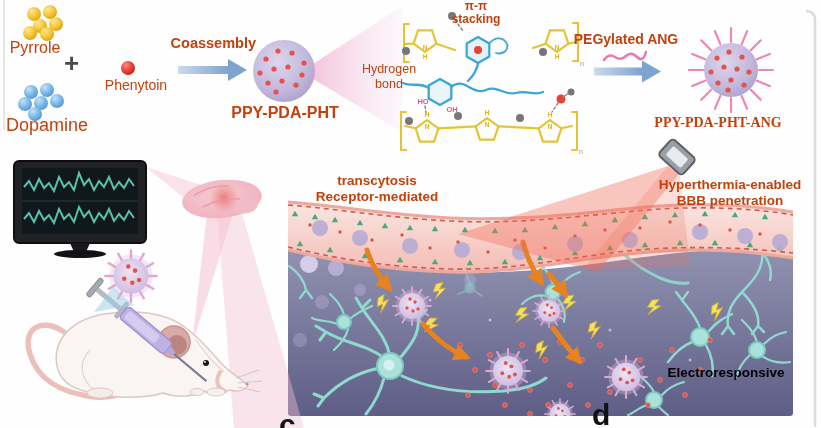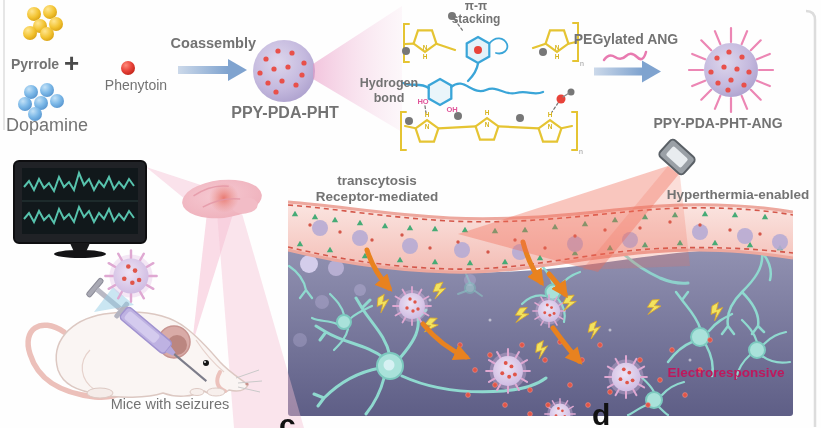--- a/index.html
+++ b/index.html
@@ -1,19 +1,19 @@
 <!DOCTYPE html>
 <html><head>
 <meta charset="utf-8">
 <style>
   html,body{margin:0;padding:0;background:#fff;}
   #canvas{position:relative;width:821px;height:428px;background:#fefefe;overflow:hidden;
           font-family:"Liberation Sans", sans-serif;color:#333;}
   #art{position:absolute;left:0;top:0;}
-  .lbl{position:absolute;text-align:center;color:#737373;line-height:1.18;white-space:nowrap;}
+  .lbl{position:absolute;text-align:center;color:#c2410c;line-height:1.18;white-space:nowrap;}
   .lbl.wrap{white-space:normal;}
   .l2{display:block;}
 </style>
 </head>
 <body>
 <div id="canvas">
 
 <svg id="art" width="821" height="428" viewBox="0 0 821 428">
 <defs>
   <radialGradient id="gY" cx="35%" cy="30%" r="75%">
@@ -465,43 +465,43 @@
   <rect x="40" y="-7.5" width="58" height="15" rx="4" fill="#beb2e2" stroke="#a193d0" stroke-width="1.5"></rect>
   <rect x="44" y="-5" width="40" height="10" rx="3" fill="#d4cbee"></rect>
   <polygon points="98,-4 106,-2 106,2 98,4" fill="#b4a8dc"></polygon>
   <line x1="106" y1="0" x2="148" y2="0" stroke="#7d7d8a" stroke-width="2"></line>
 </g>
 
 <polygon points="94,312 113,287 134,305" fill="rgba(150,206,230,0.5)"></polygon>
 <use href="#spark" transform="translate(131,276) scale(1.35)"></use>
 </svg>
 
-<div class="lbl" style="left:4px;top:39px;width:62px;font-size:14px;font-weight:700;margin-top:17px;">Pyrrole</div>
+<div class="lbl" style="left:4px;top:39px;width:62px;font-size:16px;font-weight:400;">Pyrrole</div>
 <div class="lbl" style="left:64px;top:48px;font-size:26px;font-weight:600;color:#4a4a4a;">+</div>
 <div class="lbl" style="left:96px;top:77px;width:80px;font-size:14px;font-weight:500;">Phenytoin</div>
 <div class="lbl" style="left:6px;top:115px;width:80px;font-size:18px;font-weight:500;">Dopamine</div>
 <div class="lbl" style="left:166px;top:35px;width:90px;font-size:14.5px;font-weight:600;text-align:right;">Coassembly</div>
 <div class="lbl" style="left:230px;top:104px;width:110px;font-size:16px;font-weight:700;">PPY-PDA-PHT</div>
 <div class="lbl wrap" style="left:443px;top:0px;width:66px;font-size:12px;font-weight:600;line-height:1.05;">
   <span class="l2">π-π</span>
       <span class="l2">stacking</span>
 </div>
-<div class="lbl wrap" style="left:356px;top:76px;width:66px;font-size:12.5px;font-weight:700;">
+<div class="lbl wrap" style="left:356px;top:62px;width:66px;font-size:12.5px;font-weight:400;">
   <span class="l2">Hydrogen</span>
       <span class="l2">bond</span>
 </div>
 <div class="lbl" style="left:570px;top:31px;width:112px;font-size:14px;font-weight:600;">PEGylated ANG</div>
-<div class="lbl" style="left:640px;top:115px;width:156px;font-size:14px;font-weight:700;">PPY-PDA-PHT-ANG</div>
+<div class="lbl" style="left:640px;top:115px;width:156px;font-size:14px;font-weight:700;font-family:Liberation Serif, serif;">PPY-PDA-PHT-ANG</div>
 <div class="lbl wrap" style="left:306px;top:173px;width:142px;font-size:13.5px;font-weight:600;">
   <span class="l2">transcytosis</span>
       <span class="l2">Receptor-mediated</span>
 </div>
-<div class="lbl wrap" style="left:653px;top:187px;width:154px;font-size:13.5px;font-weight:600;margin-left:8px;">
+<div class="lbl wrap" style="left:653px;top:177px;width:154px;font-size:13.5px;font-weight:600;">
   <span class="l2">Hyperthermia-enabled</span>
+      <span class="l2">BBB penetration</span>
 </div>
-<div class="lbl wrap" style="left:656px;top:365px;width:140px;font-size:13.5px;font-weight:600;color:#be185d;">
+<div class="lbl wrap" style="left:656px;top:365px;width:140px;font-size:13.5px;font-weight:600;color:#000000;">
   <span class="l2">Electroresponsive</span>
 </div>
-<div class="lbl" style="left:100px;top:396px;width:140px;font-size:14.5px;font-weight:500;">Mice with seizures</div>
 <div class="lbl" style="left:279px;top:407px;font-size:30px;font-weight:700;color:#111;">c</div>
 <div class="lbl" style="left:592px;top:397px;font-size:30px;font-weight:700;color:#111;">d</div>
 
 </div>
 
 </body></html>

